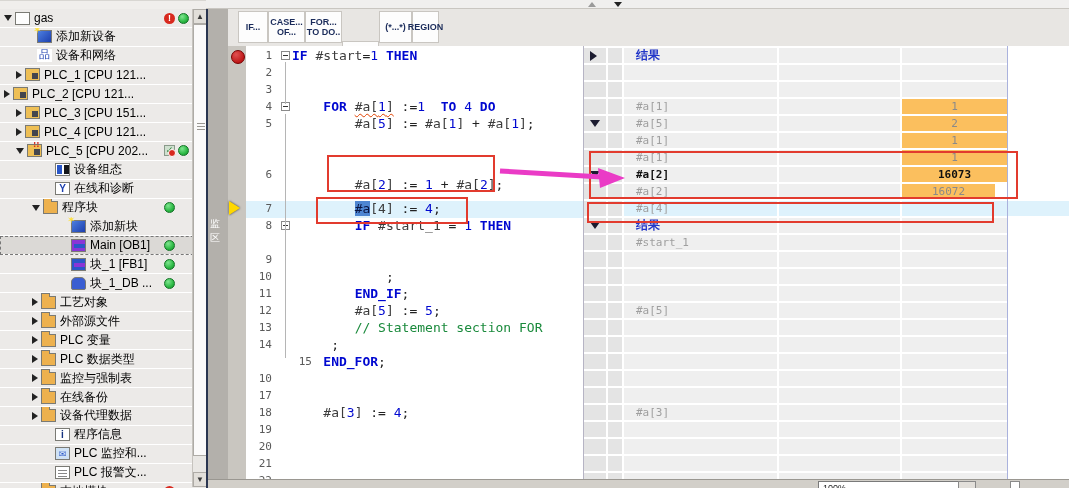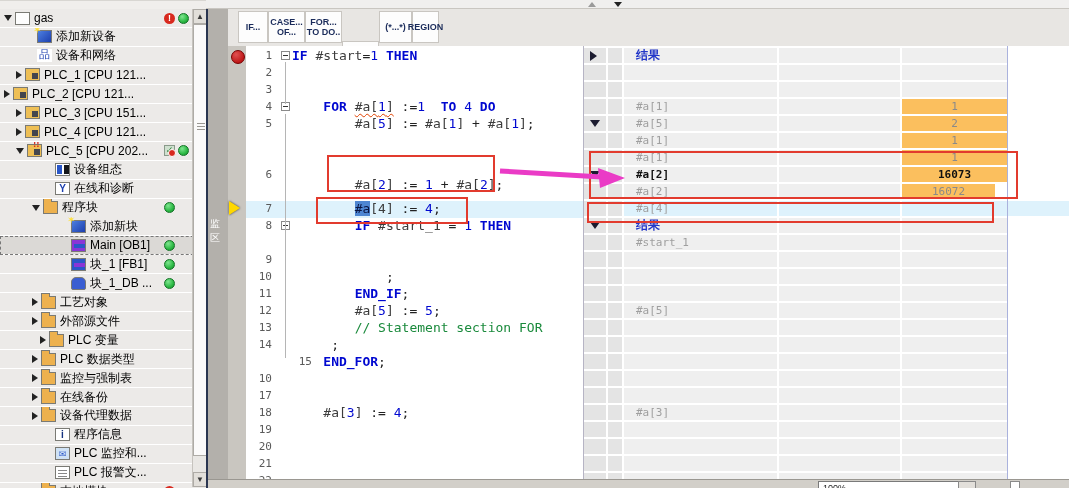--- a/index.html
+++ b/index.html
@@ -215,21 +215,21 @@
         <div class="trow" style="top: 292.25px; padding-left: 32px;">
           <span class="exp right"></span>
           <span class="ic ic-folder"></span>
           <span class="tlabel">工艺对象</span>
         </div>
         <div class="trow" style="top: 311.2px; padding-left: 32px;">
           <span class="exp right"></span>
           <span class="ic ic-folder"></span>
           <span class="tlabel">外部源文件</span>
         </div>
-        <div class="trow" style="top: 330.15px; padding-left: 40px;">
+        <div class="trow" style="top: 330.15px; padding-left: 32px;">
           <span class="exp right"></span>
           <span class="ic ic-folder"></span>
           <span class="tlabel">PLC 变量</span>
         </div>
         <div class="trow" style="top: 349.1px; padding-left: 32px;">
           <span class="exp right"></span>
           <span class="ic ic-folder"></span>
           <span class="tlabel">PLC 数据类型</span>
         </div>
         <div class="trow" style="top: 368.05px; padding-left: 32px;">

